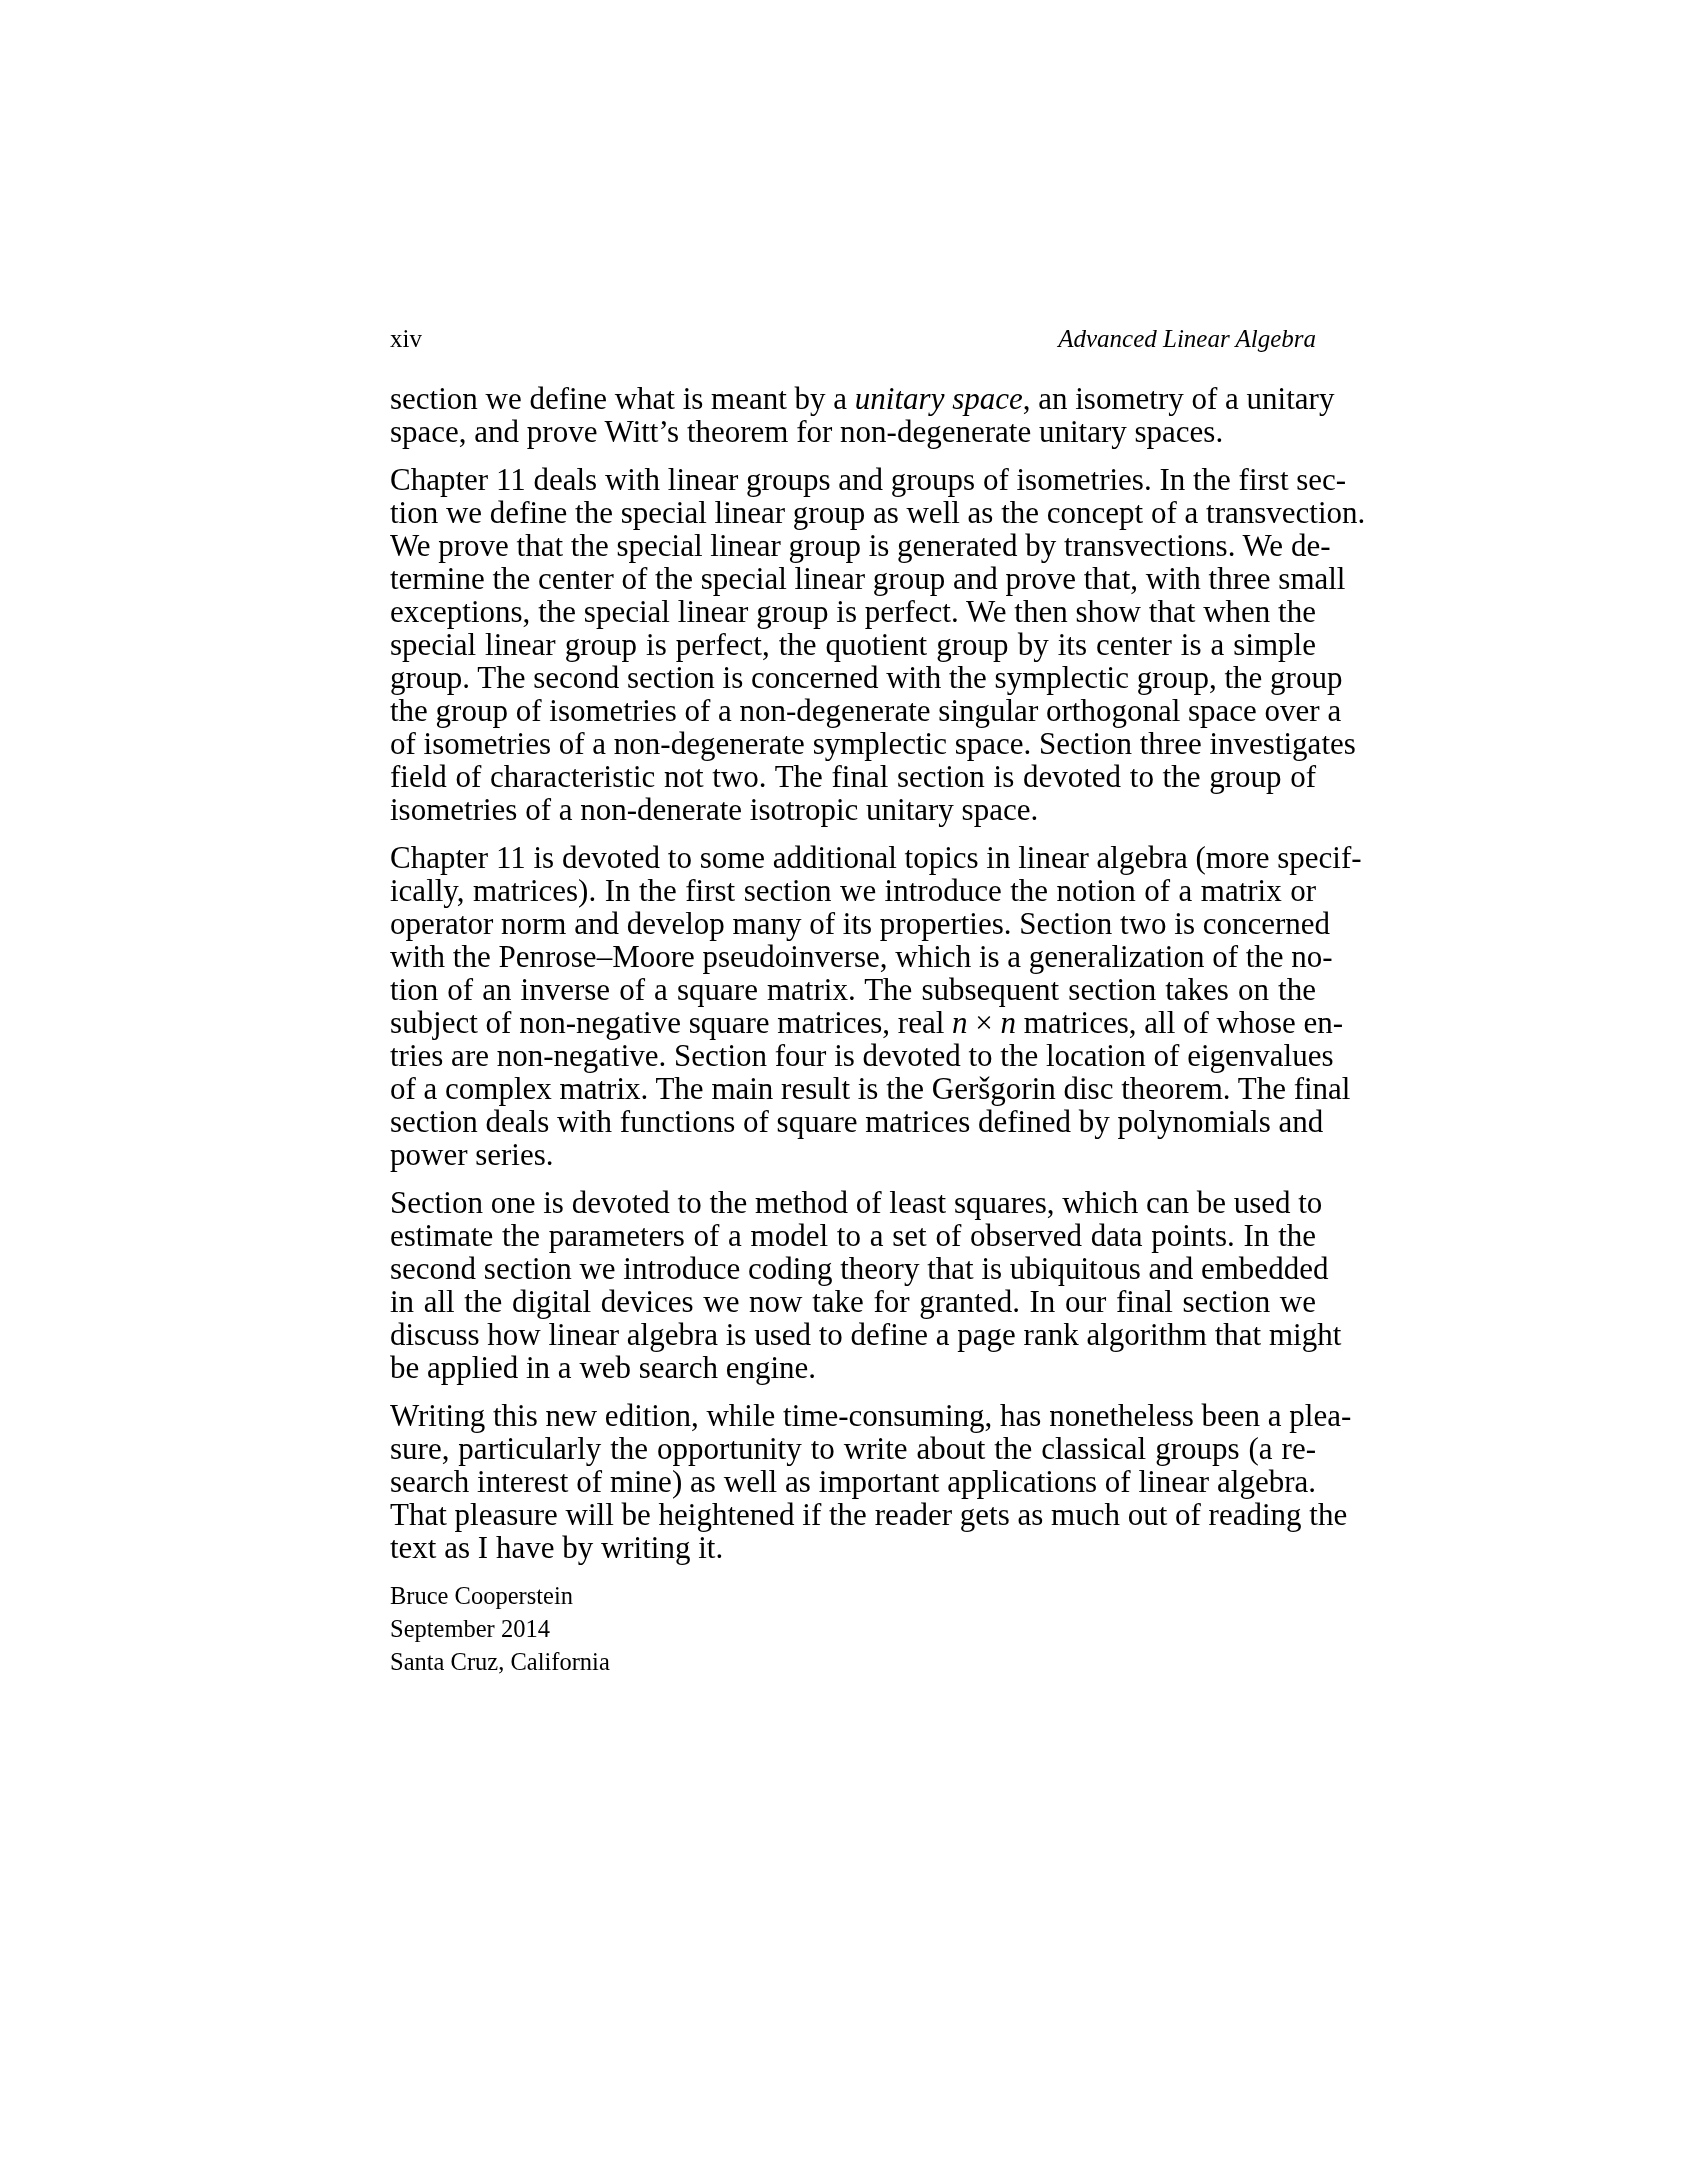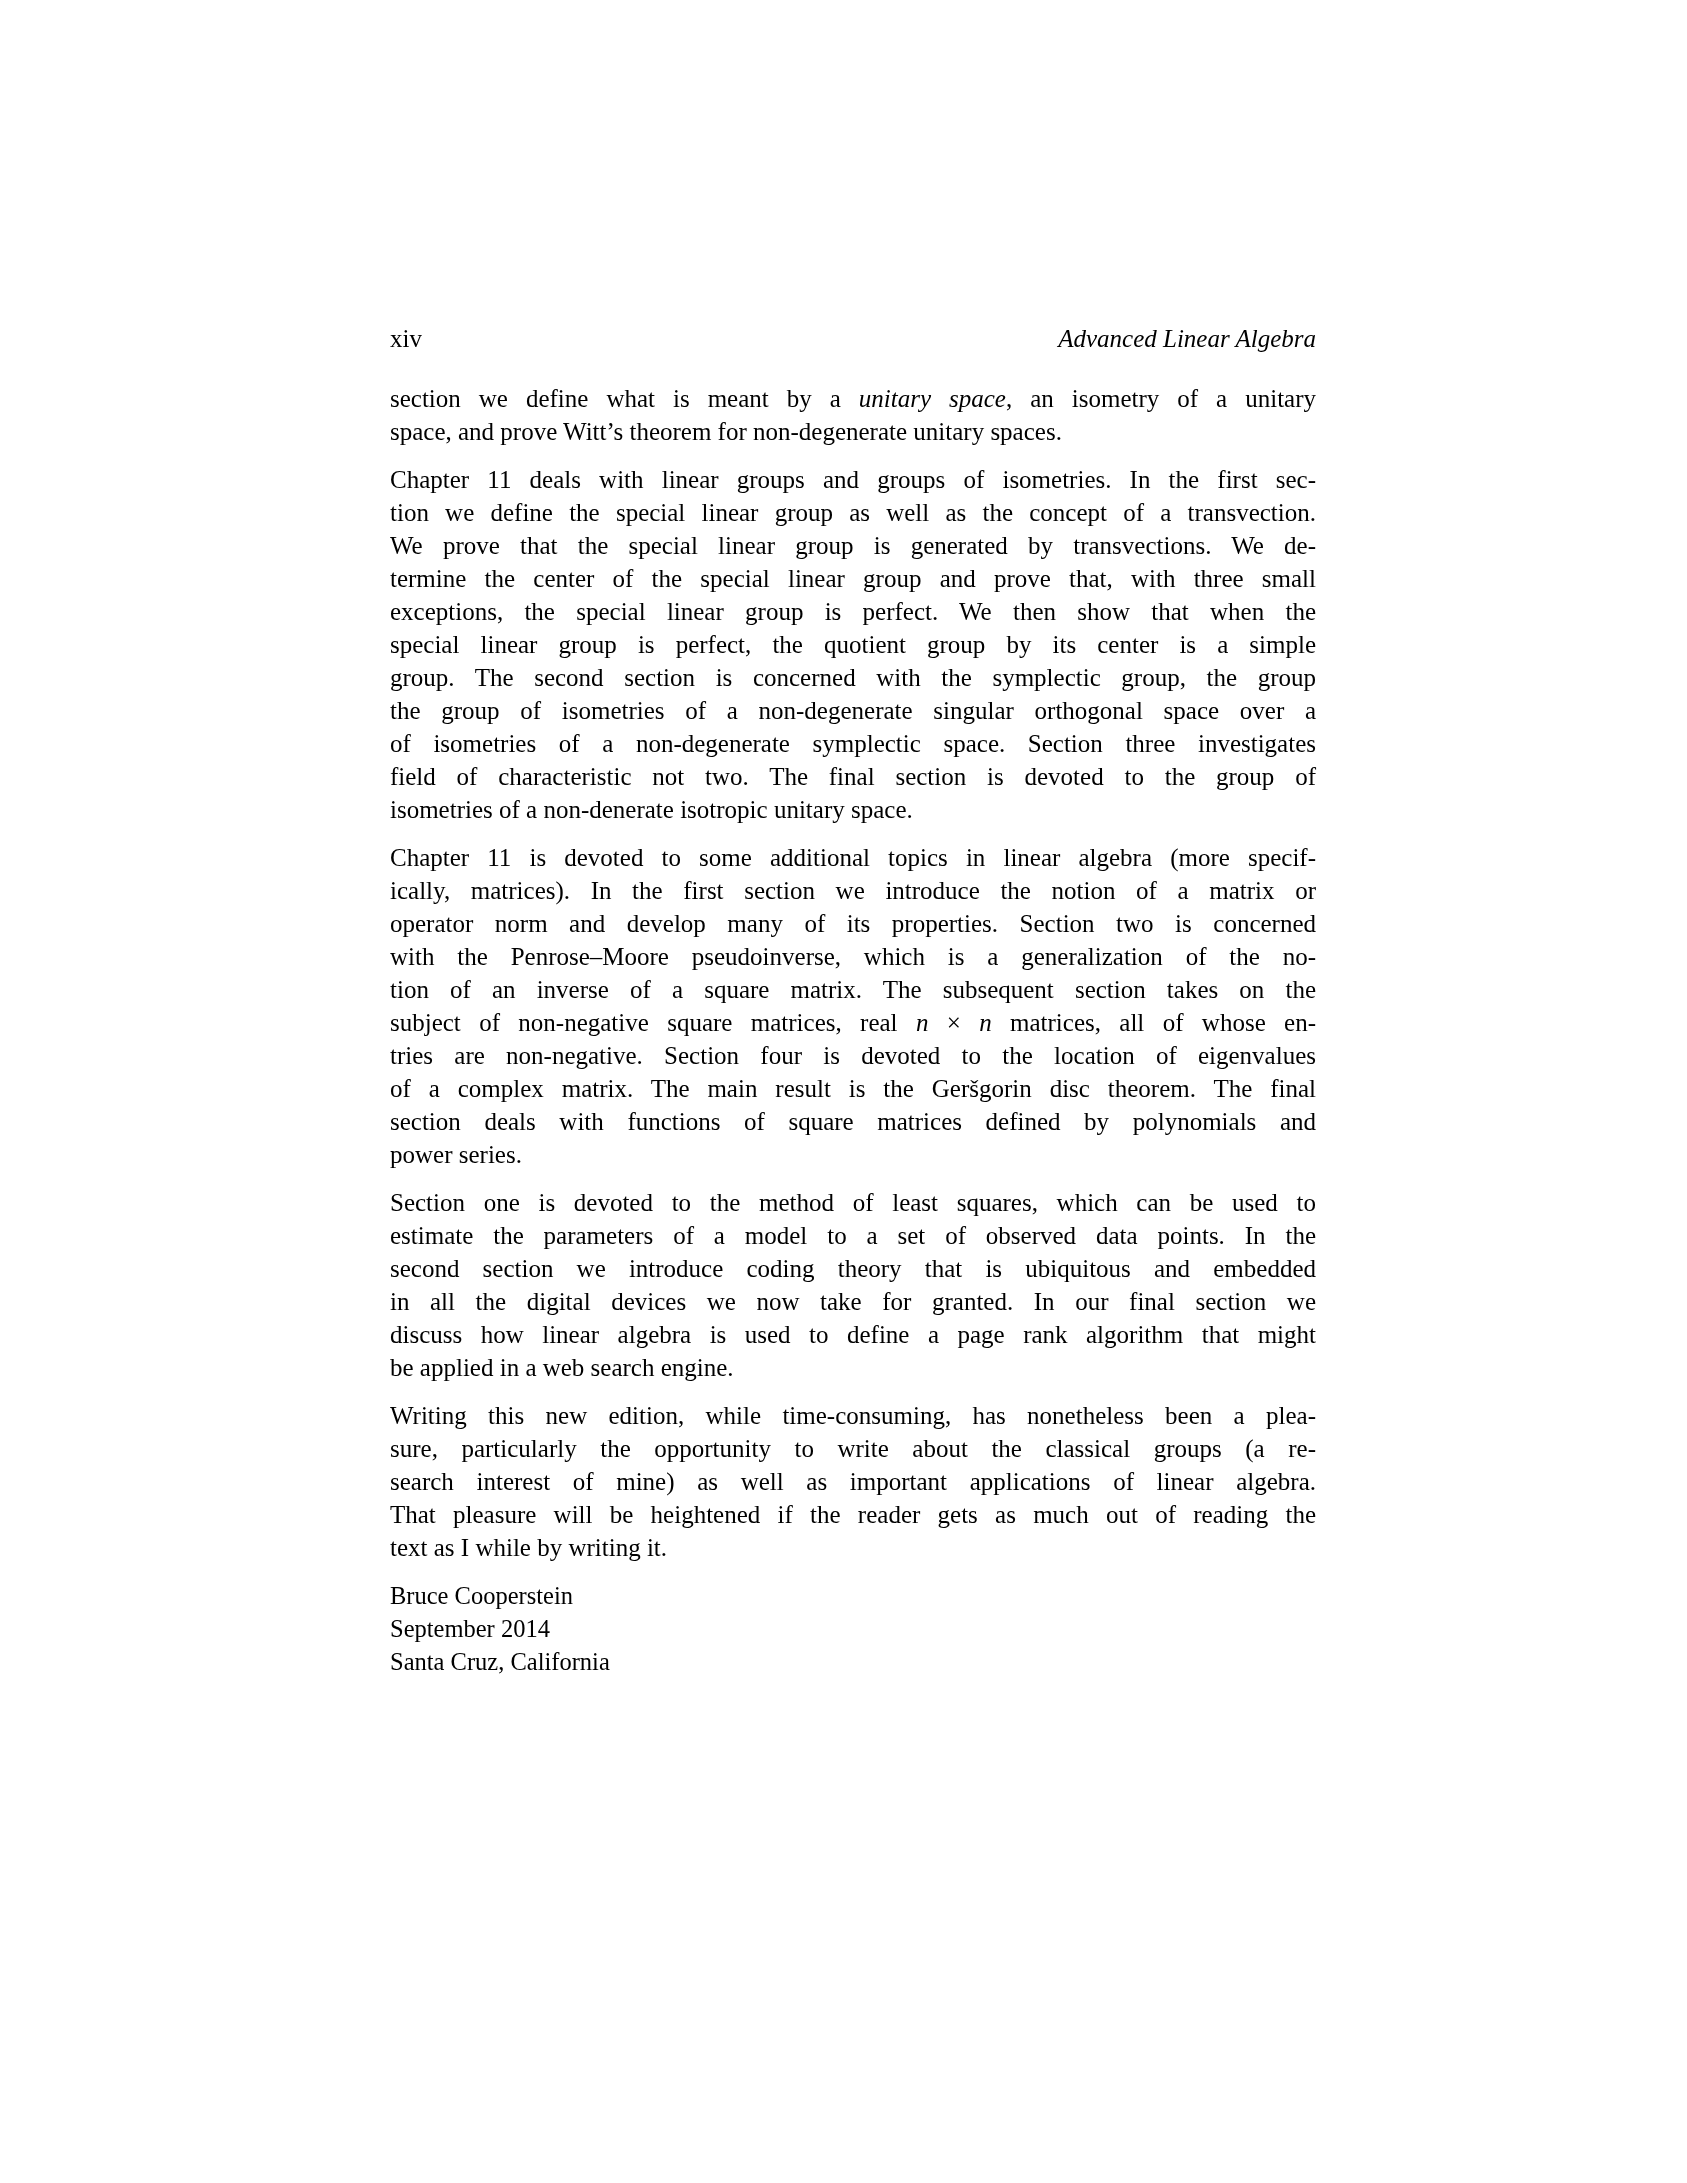--- a/index.html
+++ b/index.html
@@ -27,21 +27,21 @@
     justify-content: space-between;
     align-items: baseline;
     font-size: 25px;
     line-height: 33px;
     margin-bottom: 27px;
   }
   .running-title {
     font-style: italic;
   }
   .para {
-    font-size: 25px;
+    font-size: 31px;
     line-height: 33px;
     margin: 0 0 15px 0;
   }
   .line {
     text-align: justify;
     text-align-last: justify;
     white-space: nowrap;
   }
   .line.last {
     text-align-last: left;
@@ -105,21 +105,21 @@
           <div class="line"><span>second section we introduce coding theory that is ubiquitous and embedded</span></div>
           <div class="line"><span>in all the digital devices we now take for granted. In our final section we</span></div>
           <div class="line"><span>discuss how linear algebra is used to define a page rank algorithm that might</span></div>
           <div class="line last"><span>be applied in a web search engine.</span></div>
         </div>
         <div class="para">
           <div class="line"><span>Writing this new edition, while time-consuming, has nonetheless been a plea-</span></div>
           <div class="line"><span>sure, particularly the opportunity to write about the classical groups (a re-</span></div>
           <div class="line"><span>search interest of mine) as well as important applications of linear algebra.</span></div>
           <div class="line"><span>That pleasure will be heightened if the reader gets as much out of reading the</span></div>
-          <div class="line last"><span>text as I while by writing it.</span></div>
+          <div class="line last"><span>text as I have by writing it.</span></div>
         </div>
       </div>
 
     <div class="signature">
       <div>Bruce Cooperstein</div>
       <div>September 2014</div>
       <div>Santa Cruz, California</div>
     </div>
 
   </div>

